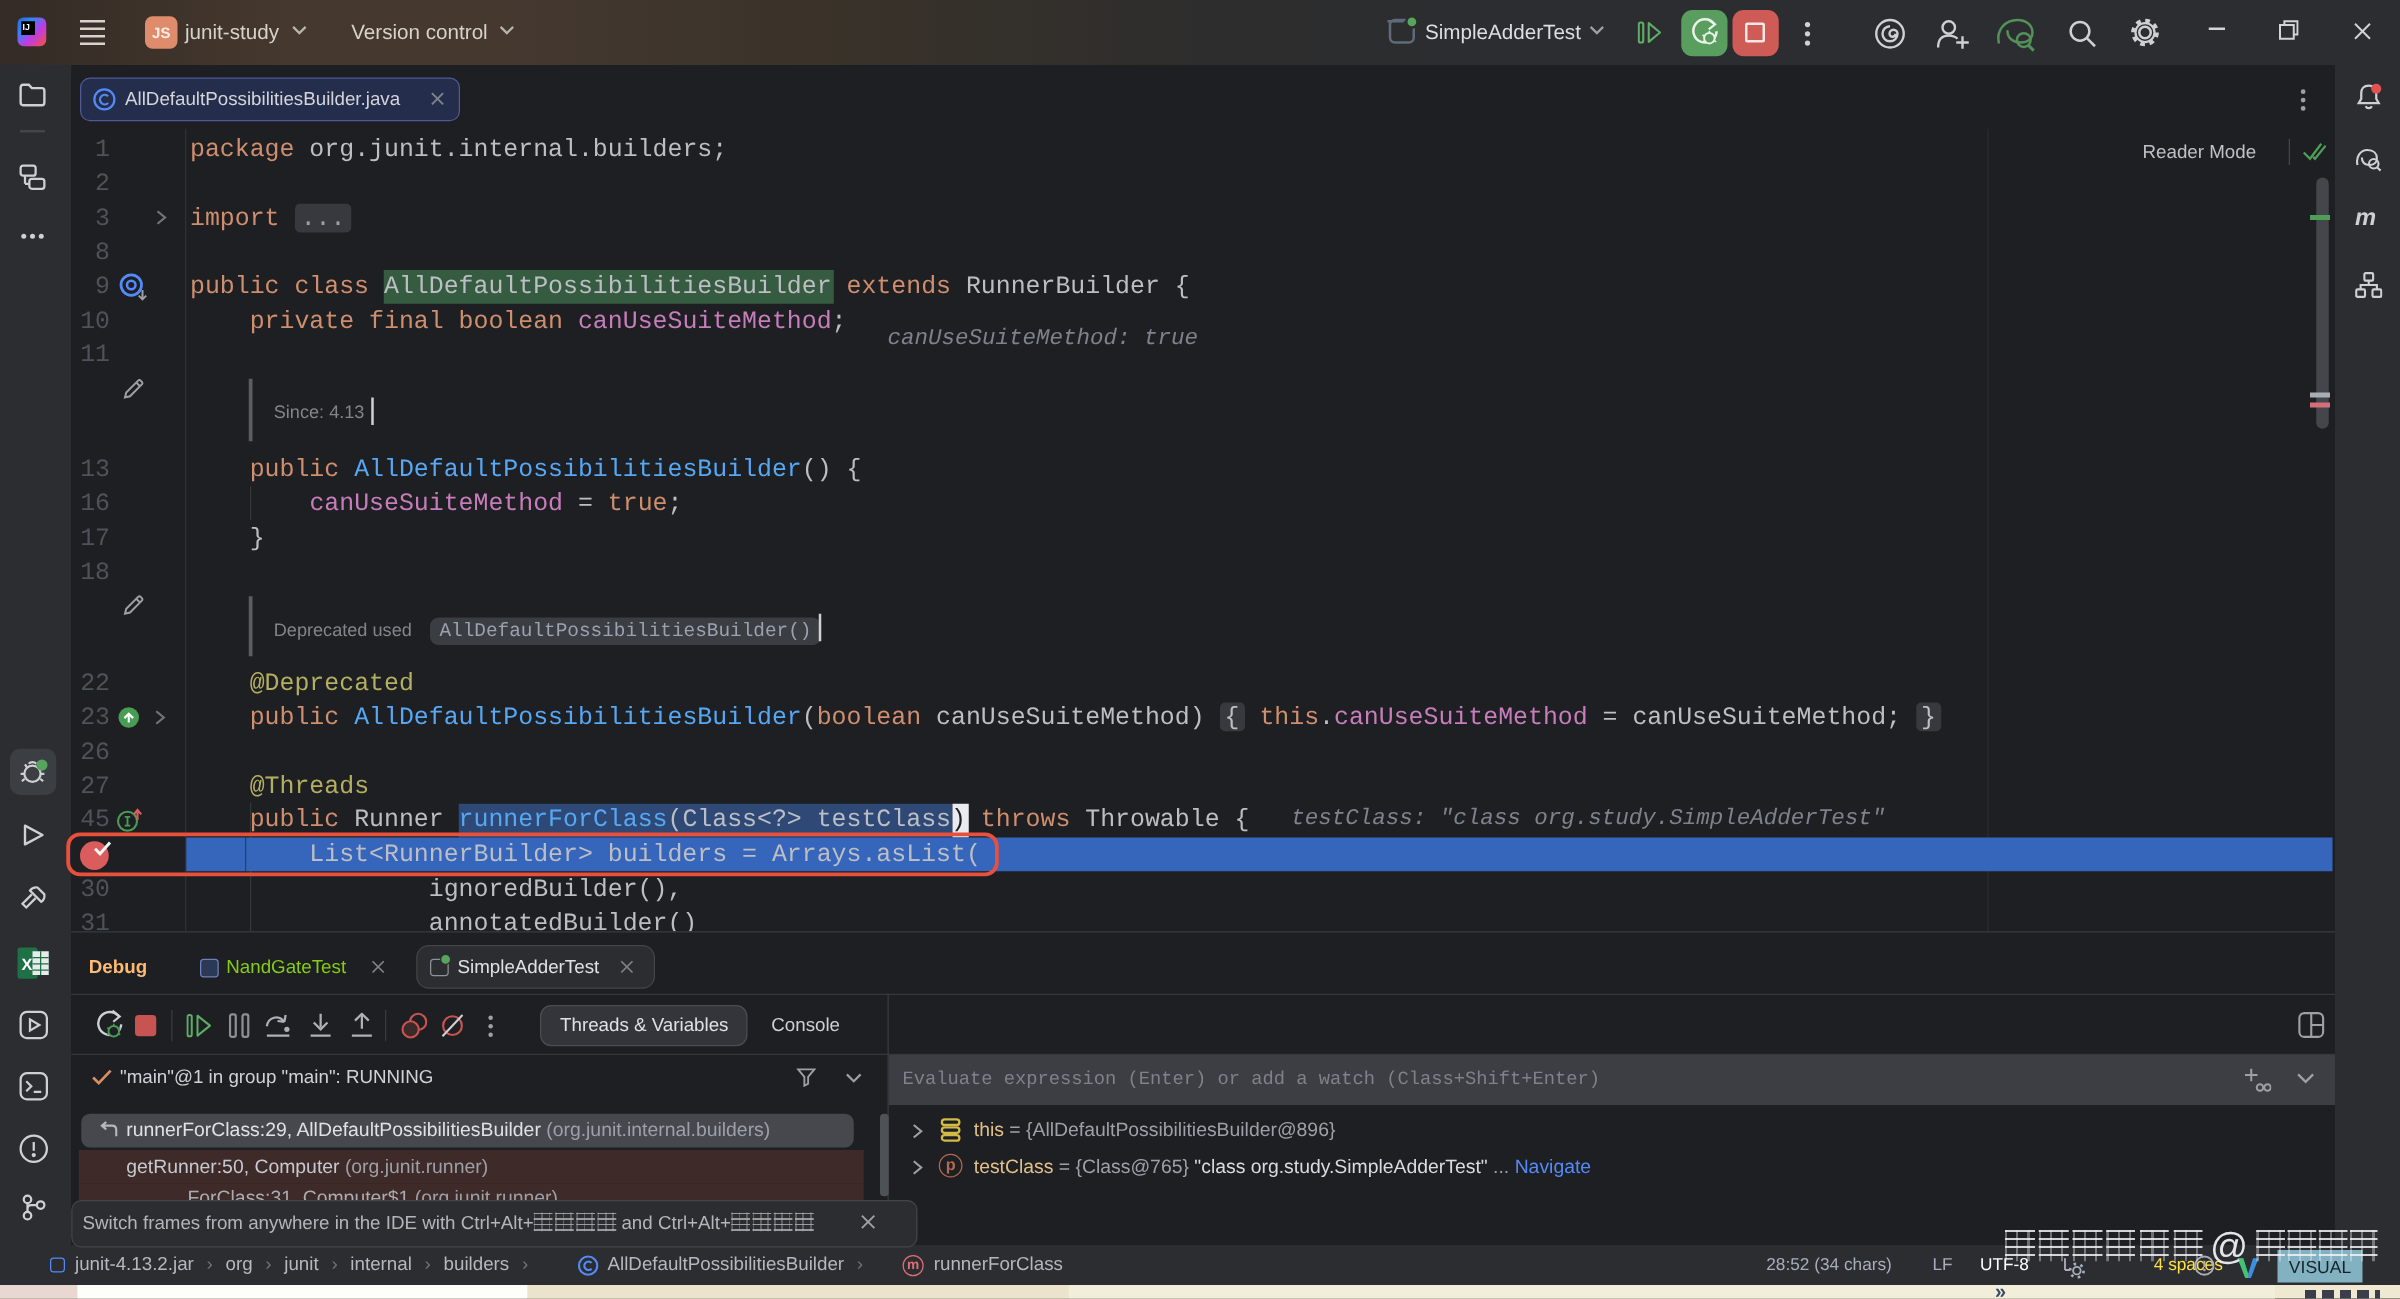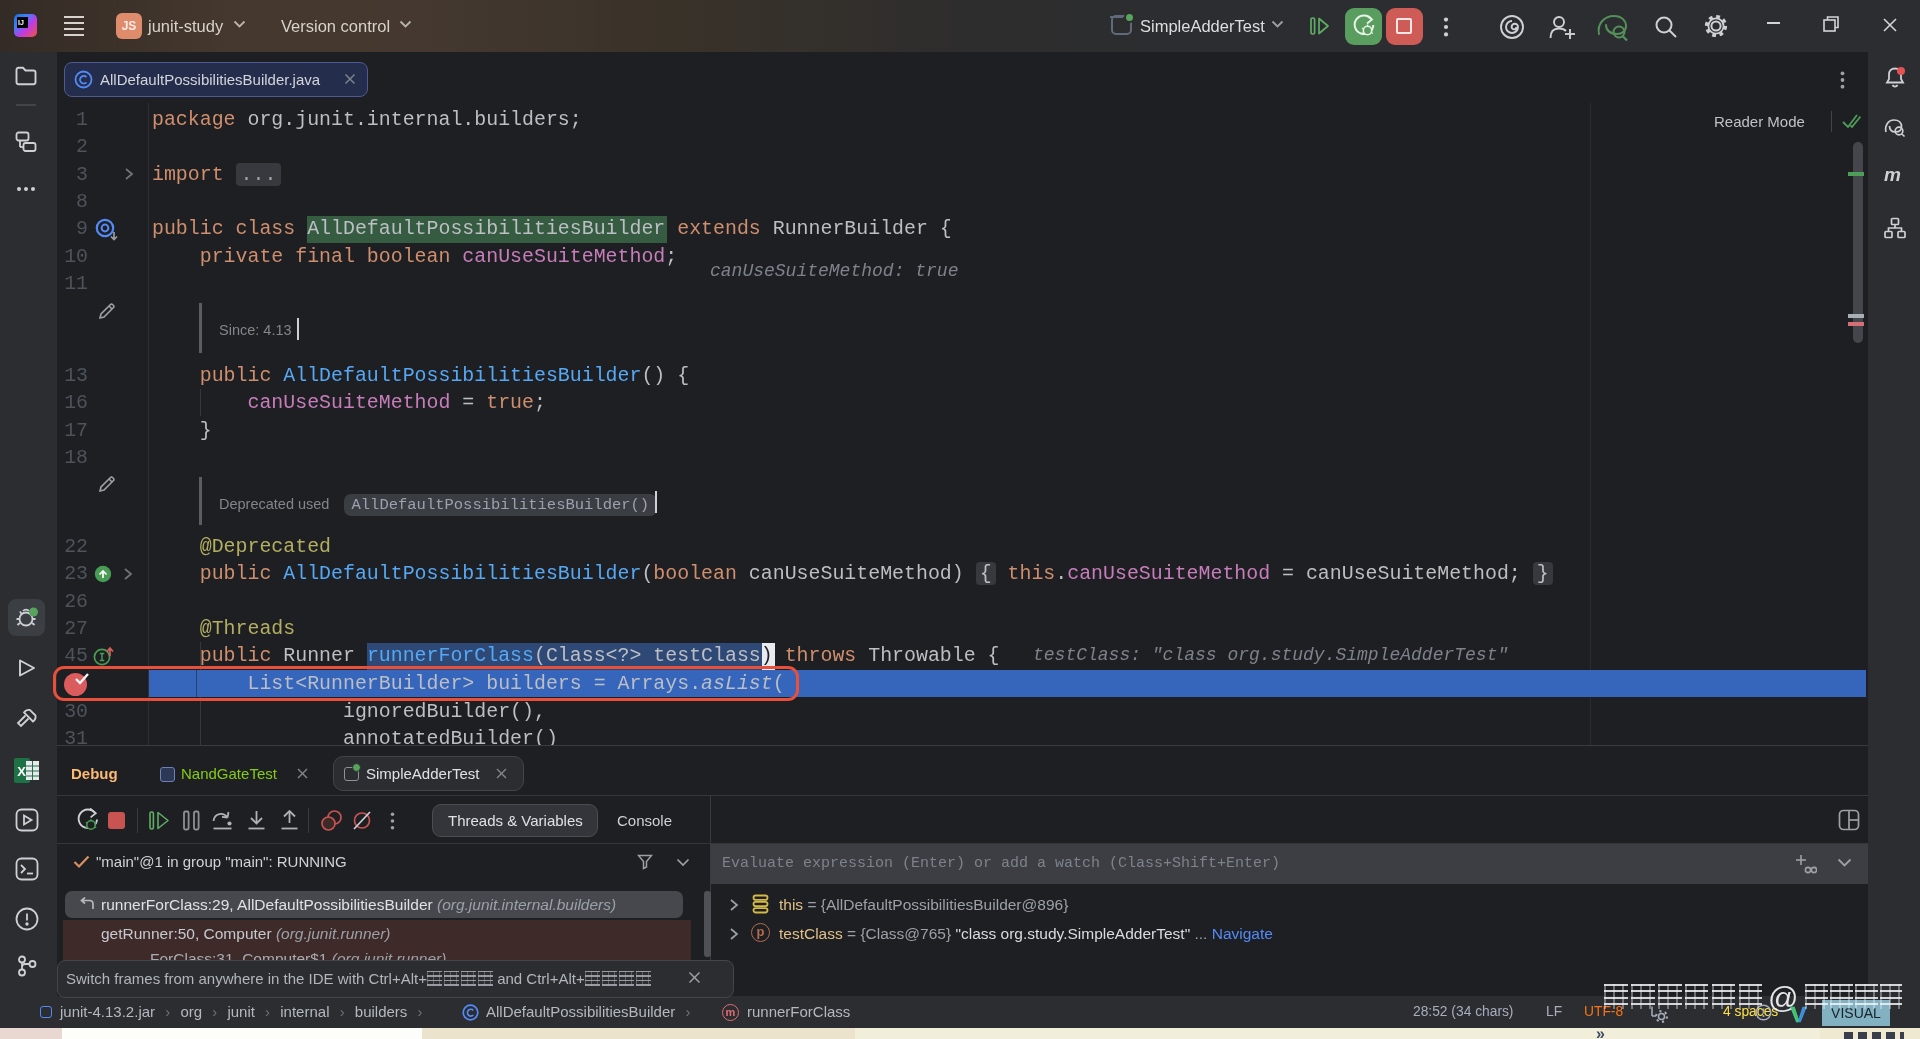--- a/index.html
+++ b/index.html
@@ -1,21 +1,21 @@
 <!DOCTYPE html>
 <html><head>
 <meta charset="utf-8">
 <style>
   html,body{margin:0;padding:0;background:#1E1F22;width:1920px;height:1039px;overflow:hidden}
   *{box-sizing:border-box}
   .ab{position:absolute}
   body{font-family:"Liberation Sans",sans-serif;position:relative}
   .cl{position:absolute;left:152px;height:28px;font:19.9px/27.4px "Liberation Mono",monospace;color:#BCBEC4;white-space:pre}
   .lnum{position:absolute;left:0;width:88px;text-align:right;font:19.9px/27.4px "Liberation Mono",monospace;color:#4D525B}
-  .k{color:#CF8E6D}.f{color:#C77DBB}.m{color:#56A8F5}.an{color:#B3AE60}.it{font-style:italic}
+  .k{color:#CF8E6D}.f{color:#C77DBB}.m{color:#56A8F5}.an{color:#B3AE60}.it{}
   .fold{background:#37393E;border-radius:4px;padding:0 5px;color:#9DA0A6}
   .fbr{background:#37393E;border-radius:4px;padding:0 4px}
   .hint{position:absolute;font:italic 18px/27.4px "Liberation Mono",monospace;color:#7D828C;white-space:pre}
   .docbar{position:absolute;width:3px;background:#5A5E63}
   .doctxt{position:absolute;font:14.5px/20px "Liberation Sans",sans-serif;color:#82858C;white-space:pre}
   .docchip{font:15.5px/24px "Liberation Mono",monospace;color:#9BA1AE;background:#3A3D42;border-radius:7px;padding:2px 8px}
   svg{display:block}
   .cjk{display:inline-block;background:
     repeating-linear-gradient(180deg,rgba(240,242,245,.85) 0 1.8px,transparent 1.8px 6.4px),
     repeating-linear-gradient(90deg,rgba(240,242,245,.38) 0 1.8px,transparent 1.8px 9px)}
@@ -540,21 +540,21 @@
 <div class="ab" style="left:60px;top:1001px;color:#B4B8BF;font:15px/22px 'Liberation Sans'">junit-4.13.2.jar <span style="color:#6F737A;padding:0 6px">›</span> org <span style="color:#6F737A;padding:0 6px">›</span> junit <span style="color:#6F737A;padding:0 6px">›</span> internal <span style="color:#6F737A;padding:0 6px">›</span> builders <span style="color:#6F737A;padding:0 6px">›</span></div>
 <svg class="ab" style="left:462px;top:1004px" width="17" height="17" viewBox="0 0 17 17">
     <circle cx="8.5" cy="8.5" r="7.3" fill="none" stroke="#548AF7" stroke-width="1.7"></circle>
     <path d="M11.3 6.3 A3.4 3.4 0 1 0 11.3 11" fill="none" stroke="#548AF7" stroke-width="1.7"></path>
   </svg>
 <div class="ab" style="left:486px;top:1001px;color:#B4B8BF;font:15px/22px 'Liberation Sans'">AllDefaultPossibilitiesBuilder <span style="color:#6F737A;padding:0 6px">›</span></div>
 <div class="ab" style="left:722px;top:1004px;width:17px;height:17px;border:1.7px solid #E16D76;border-radius:50%;color:#E16D76;font:bold 11px/14px 'Liberation Sans';text-align:center">m</div>
 <div class="ab" style="left:747px;top:1001px;color:#B4B8BF;font:15px/22px 'Liberation Sans'">runnerForClass</div>
 <div class="ab" style="left:1413px;top:1002px;color:#A8ADBD;font:13.8px/20px 'Liberation Sans'">28:52 (34 chars)</div>
 <div class="ab" style="left:1546px;top:1002px;color:#A8ADBD;font:13.8px/20px 'Liberation Sans'">LF</div>
-<div class="ab" style="left:1584px;top:1002px;color:#f97316;font:13.8px/20px 'Liberation Sans'">UTF-8</div>
+<div class="ab" style="left:1584px;top:1002px;color:#ffffff;font:13.8px/20px 'Liberation Sans'">UTF-8</div>
 <svg class="ab" style="left:1650px;top:1005px" width="18" height="18" viewBox="0 0 18 18">
     <g fill="none" stroke="#A8ADBD">
       <path d="M2 1.5 L2 11 M2 11 L6 11" stroke-width="1.5"></path>
       <circle cx="11.5" cy="11.5" r="3" stroke-width="1.5"></circle>
       <circle cx="11.5" cy="11.5" r="5.4" stroke-width="2.1" stroke-dasharray="2.1 3.55"></circle>
     </g>
   </svg>
 <div class="ab" style="left:1723px;top:1002px;color:#fde047;font:13.8px/20px 'Liberation Sans'">4 spaces</div>
 <svg class="ab" style="left:1755px;top:1004px" width="17" height="17" viewBox="0 0 17 17">
     <circle cx="8.5" cy="8.5" r="7.3" fill="none" stroke="#A8ADBD" stroke-width="1.5"></circle>

